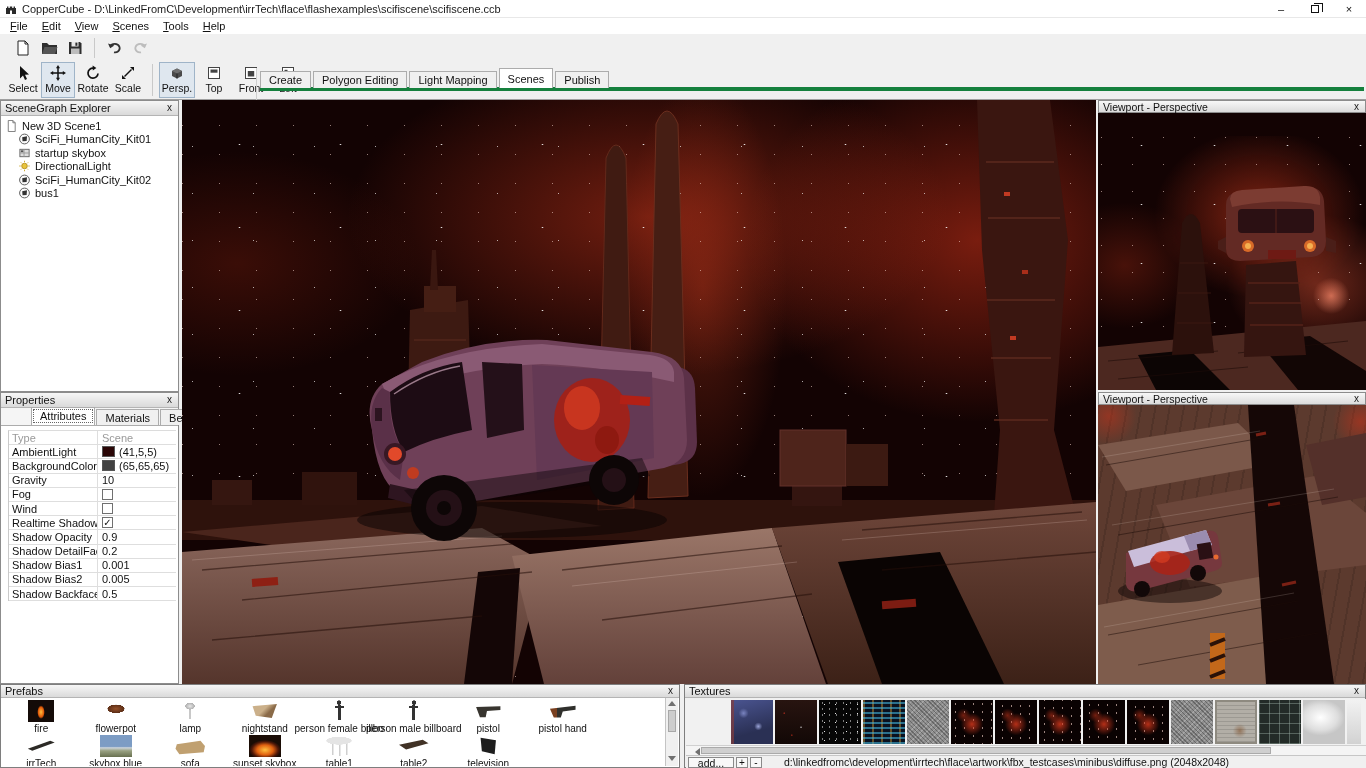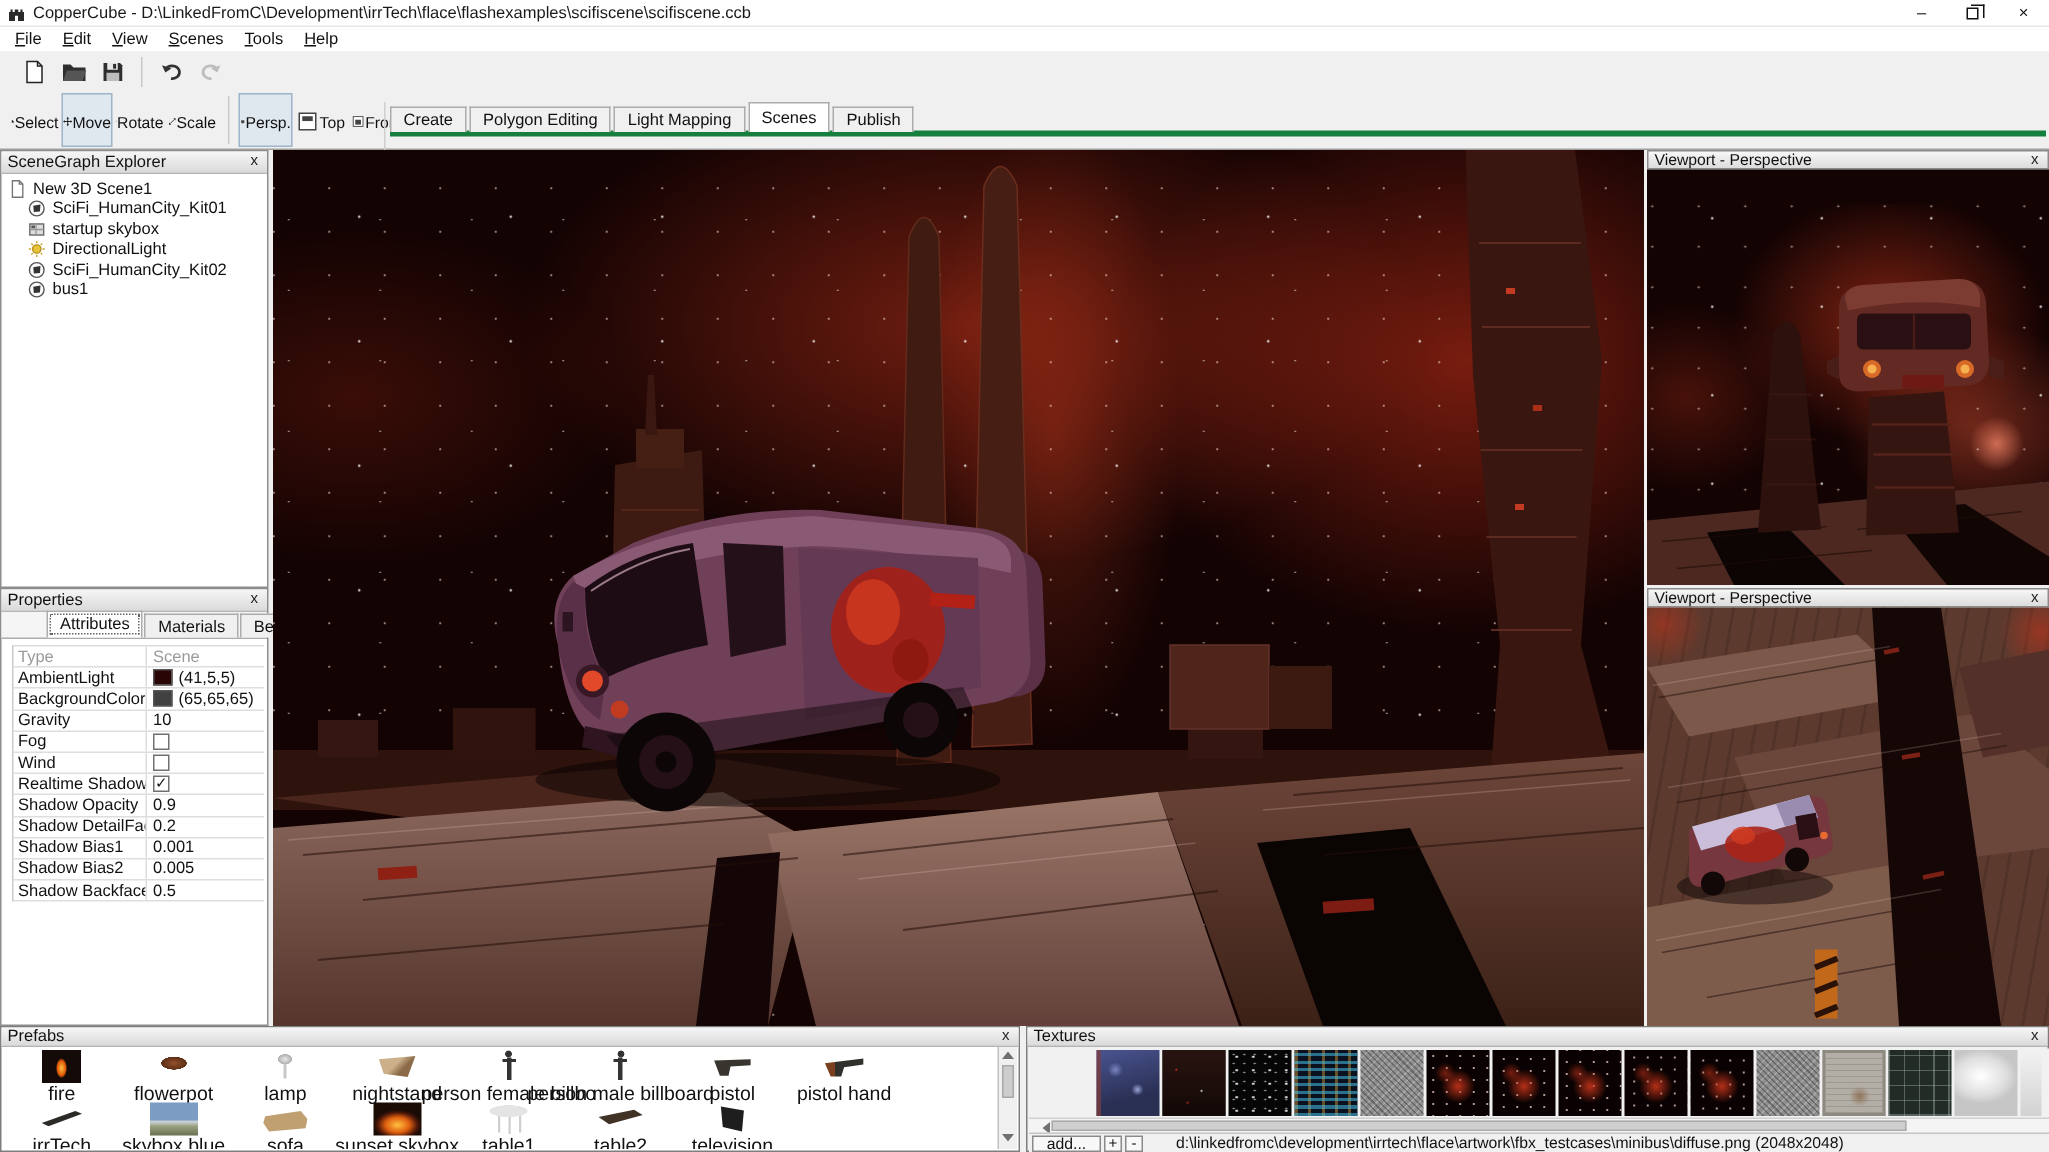--- a/index.html
+++ b/index.html
@@ -25,21 +25,21 @@
   .menu-item { display:inline-block; padding:1px 7px; }
   .menu-item::first-letter { text-decoration:underline; }
 
   
   .toolbar { position:absolute; left:0; top:34px; width:1366px; height:66px; background:#f0f0f0;
     border-bottom:1px solid #9f9f9f; }
   .file-row { position:absolute; left:10px; top:2px; display:flex; align-items:center; height:24px; }
   .tb-ico-btn { width:26px; height:22px; display:flex; align-items:center; justify-content:center; }
   .tb-sep-v { width:1px; height:20px; background:#c9c9c9; margin:0 6px; }
   .tool-row { position:absolute; left:6px; top:28px; display:flex; align-items:flex-start; }
-  .tool-btn { width:34px; height:36px; display:flex; flex-direction:row; align-items:center;
+  .tool-btn { width:34px; height:36px; display:flex; flex-direction:column; align-items:center;
     justify-content:flex-start; padding-top:2px; border:1px solid transparent; margin-right:1px; }
   .tool-btn .tb-label { font-size:10.5px; margin-top:1px; }
   .tool-btn.pressed { background:#dfe7ef; border:1px solid #9fb4c8; }
   .tool-sep { width:1px; height:32px; background:#c9c9c9; margin:2px 6px 0 6px; }
   .view-btn { width:36px; }
 
   
   .ribbon { position:absolute; left:256px; top:34px; width:1110px; height:65px; border-left:1px solid #cfcfcf; }
   .tabstrip { position:absolute; left:3px; top:2px; height:21px; display:flex; align-items:flex-end; width:1104px;
     border-bottom:4px solid #15803d; }
@@ -100,21 +100,21 @@
     background-position:7px 3px, 19px 11px, 41px 23px, 0 0, 0 0, 0 0, 0 0;
   }
   .vp-header { height:13px; background:linear-gradient(#f7f7f7,#dcdcdc); border:1px solid #8c8c8c;
     display:flex; align-items:center; padding:0 4px; font-size:10.5px; }
   .vp-header .panel-title { font-size:10.5px; }
 
   
   .pf-body { position:absolute; left:1px; top:14px; right:14px; bottom:1px; background:#fff; overflow:hidden;
     display:flex; flex-wrap:wrap; align-content:flex-start; padding:2px 0 0 2px; }
   .pf-item { width:74.5px; height:35px; display:flex; flex-direction:column; align-items:center; }
-  .pf-label { font-size:13px; white-space:nowrap; line-height:11px;text-align:center; }
+  .pf-label { font-size:10px; white-space:nowrap; line-height:11px;text-align:center; }
   .pfi { width:32px; height:22px; margin-bottom:1px; background-repeat:no-repeat; }
   .pfi-fire { background-color:#140b08; background-image:radial-gradient(ellipse 5px 9px at 50% 55%, #ffc040, #e05808 55%, rgba(20,10,8,0) 75%); width:26px; }
   .pfi-flowerpot { background-image:radial-gradient(ellipse 12px 6px at 50% 40%, #94502a, #5c2e16 70%, transparent 72%); }
   .pfi-lamp { background-image:radial-gradient(ellipse 7px 5px at 50% 28%, #e8e8e8, #b0b0b0 65%, transparent 70%),
     linear-gradient(#c8c8c8,#c8c8c8); background-size:100% 100%, 2px 10px; background-position:0 0, 15px 9px; }
   .pfi-nightstand { background:linear-gradient(135deg,#cbb08a 45%,#8a6a48 60%); clip-path:polygon(12% 28%,88% 18%,72% 82%,22% 72%); }
   .pfi-person { background-image:radial-gradient(circle 2px at 50% 12%, #333 2px, transparent 2.5px),
     linear-gradient(#333,#333), linear-gradient(#333,#333);
     background-size:100% 100%, 3px 15px, 9px 2px; background-position:0 0, 14.5px 5px, 11.5px 6px; background-repeat:no-repeat; }
   .pfi-pistol { background:#38352f; clip-path:polygon(12% 32%,88% 28%,88% 46%,46% 50%,42% 78%,24% 78%); }

